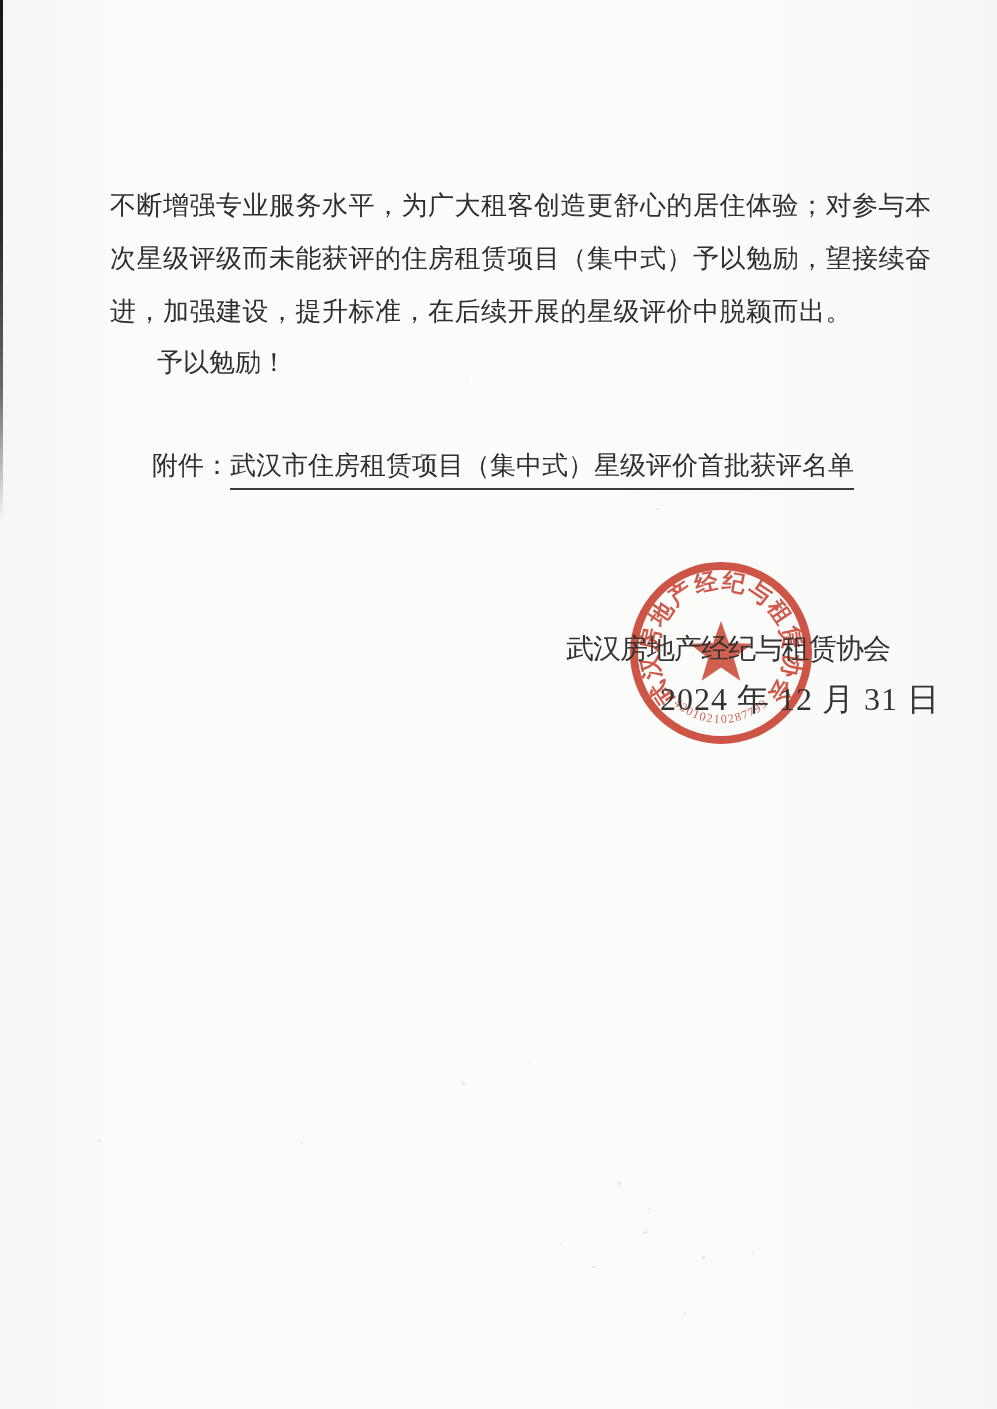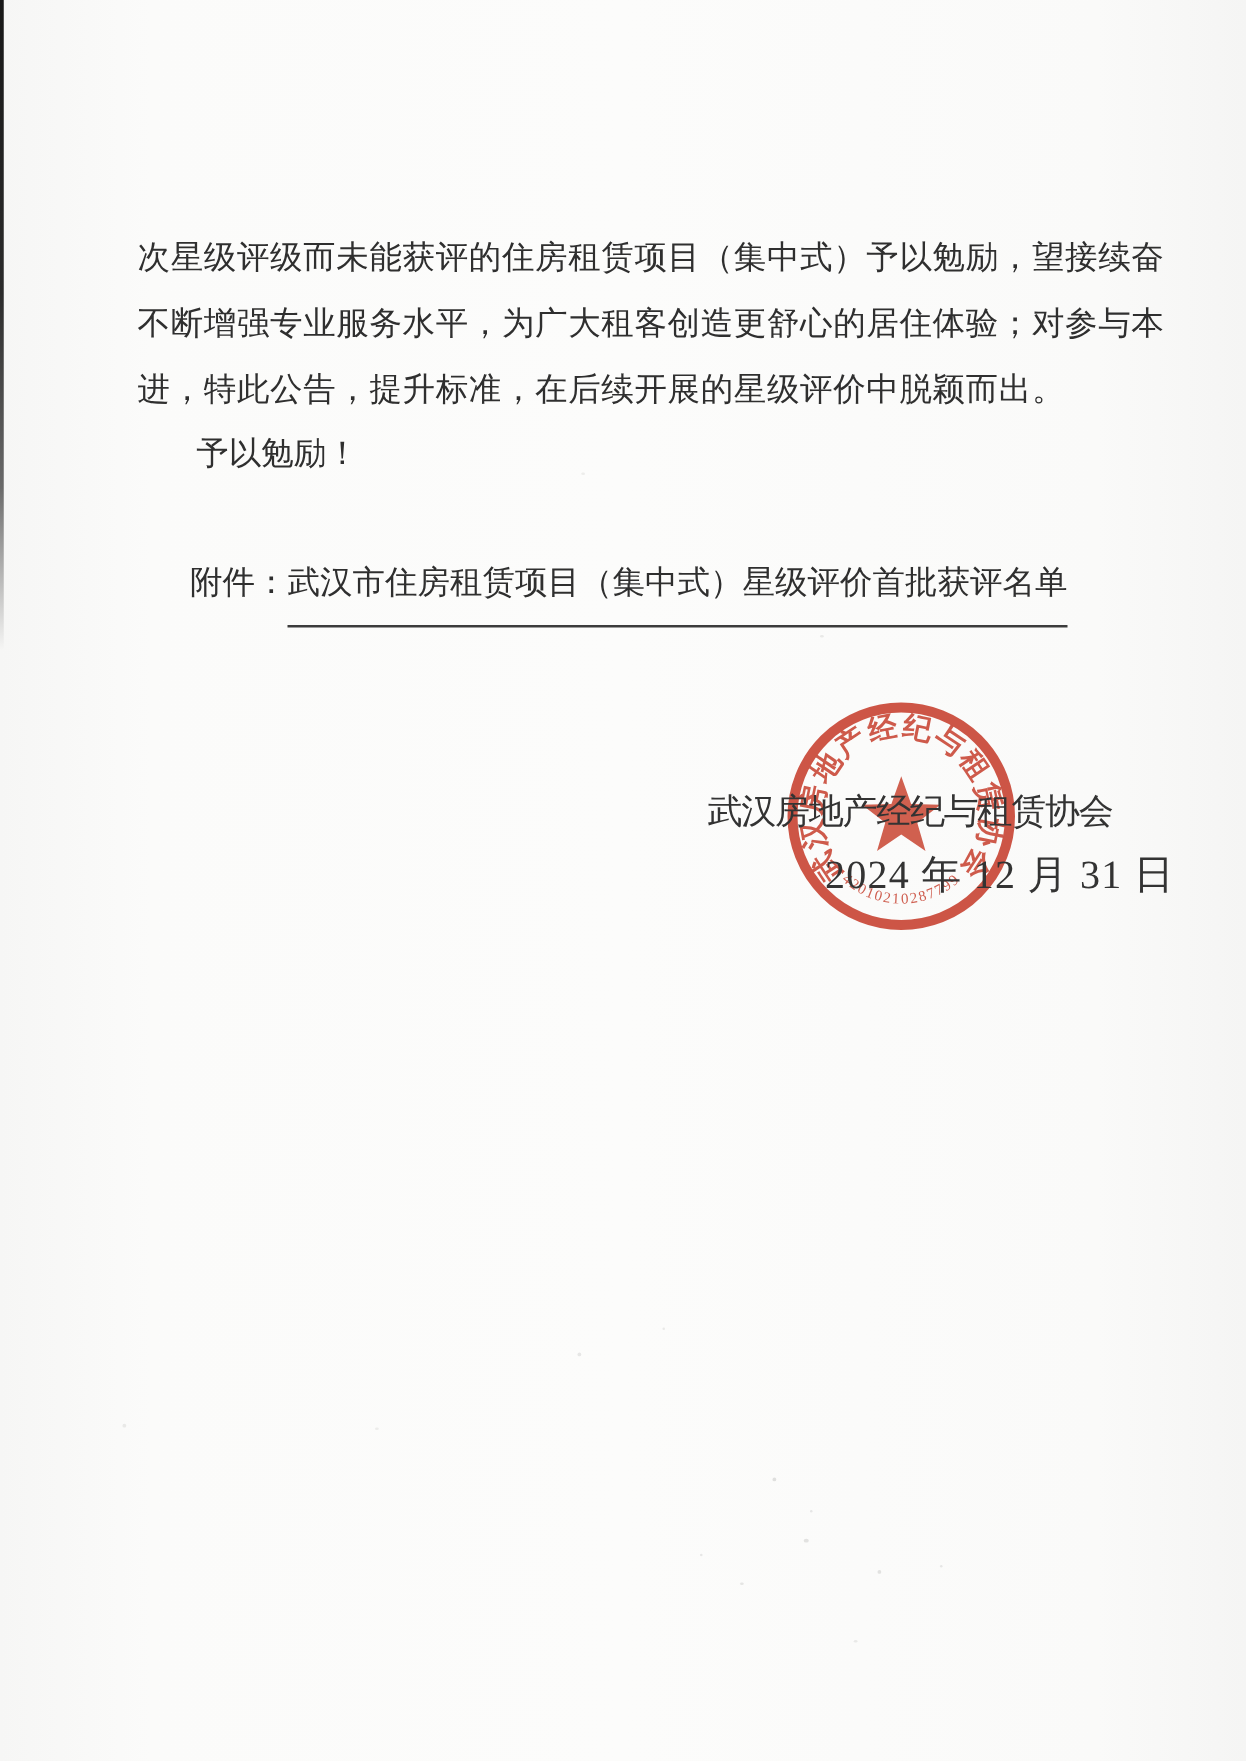--- a/index.html
+++ b/index.html
@@ -51,21 +51,21 @@
   .attachment {
     position: absolute;
     left: 152px; top: 449px;
     font-size: 26px;
     line-height: 34px;
     color: #2f2f2f;
     white-space: nowrap;
   }
   .attachment .title-underlined {
     border-bottom: 2px solid #3c3c3c;
-    padding-bottom: 20px;
+    padding-bottom: 8px;
   }
   .seal {
     position: absolute;
     left: 615px; top: 553px;
     width: 212px; height: 212px;
     opacity: 0.9;
     z-index: 1;
   }
   .signature {
     position: absolute;
@@ -92,23 +92,23 @@
   }
 </style>
 </head>
 <body>
 
 <div class="page">
 
   <div class="scan-edge"></div>
 
   <div class="paragraph">
+    <div class="para-line">不断增强专业服务水平，为广大租客创造更舒心的居住体验；对参与本</div>
     <div class="para-line">次星级评级而未能获评的住房租赁项目（集中式）予以勉励，望接续奋</div>
-    <div class="para-line">不断增强专业服务水平，为广大租客创造更舒心的居住体验；对参与本</div>
-    <div class="para-line last">进，特此公告，提升标准，在后续开展的星级评价中脱颖而出。</div>
+    <div class="para-line last">进，加强建设，提升标准，在后续开展的星级评价中脱颖而出。</div>
   </div>
 
   <div class="closing">予以勉励！</div>
 
   <div class="attachment">
     <span>附件：</span><span class="title-underlined">武汉市住房租赁项目（集中式）星级评价首批获评名单</span>
   </div>
 
   <svg class="seal" viewBox="0 0 212 212" xmlns="http://www.w3.org/2000/svg">
     <defs>

